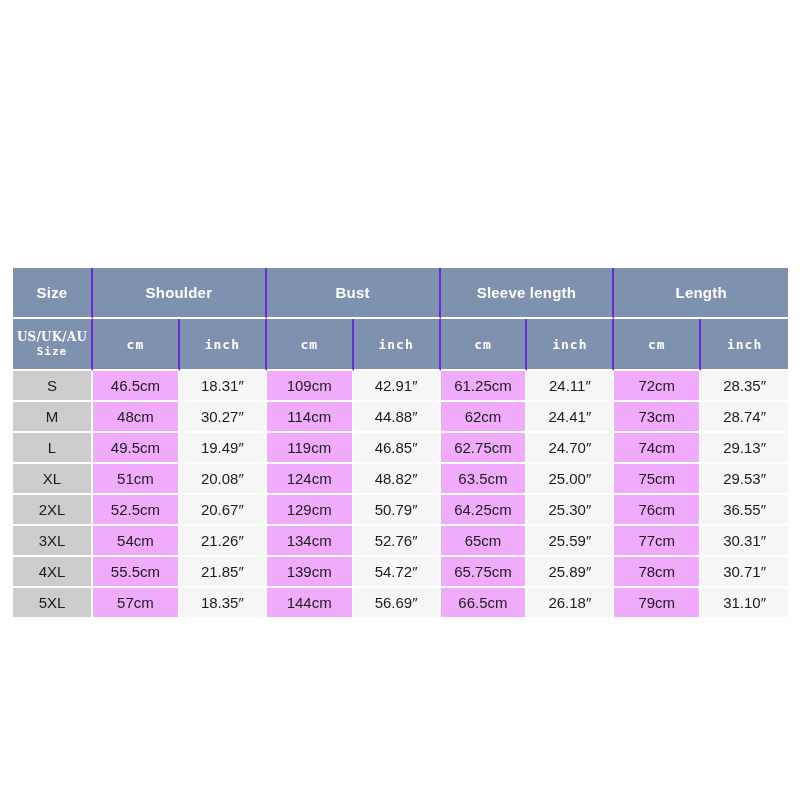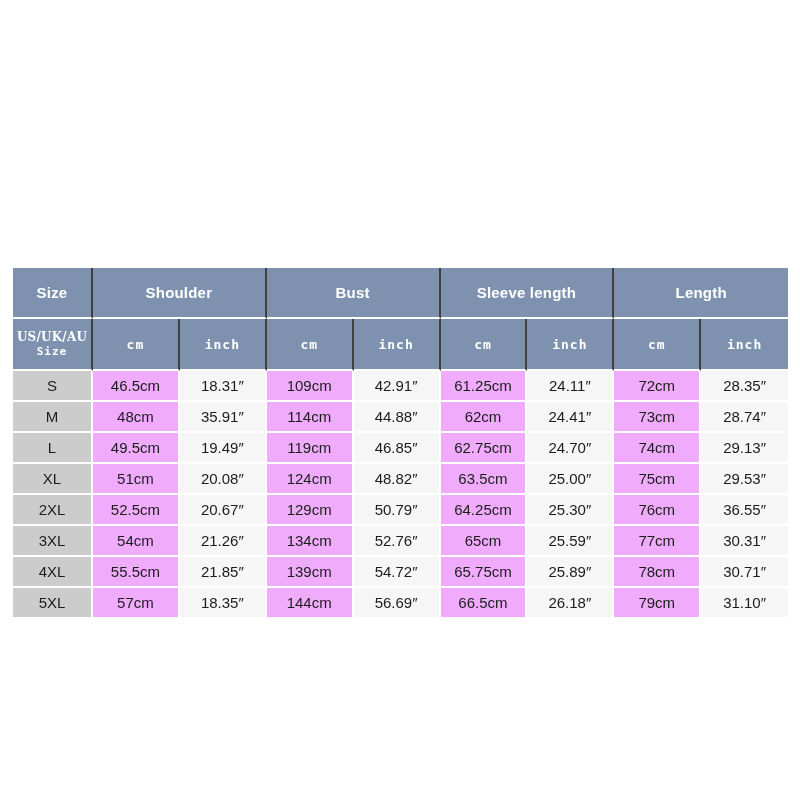--- a/index.html
+++ b/index.html
@@ -33,21 +33,21 @@
 
   #size-chart col.c-size   { width: 80px; }
   #size-chart col.c-unit   { width: 86.875px; }
 
   
   .hdr-group, .hdr-unit, .hdr-sizelabel {
     background: #7e92b0;
     color: #ffffff;
     text-align: center;
     vertical-align: middle;
-    border-right: 2px solid #404040;
+    border-right: 2px solid #6d28d9;
     border-bottom: 2px solid #ffffff;
     letter-spacing: 0.2px;
   }
   .hdr-group {
     height: 47px;
     font-size: 15px;
     font-weight: bold;
   }
   .hdr-unit {
     height: 34px;
@@ -152,21 +152,21 @@
           <td class="cell-cm">109cm</td>
           <td class="cell-inch">42.91″</td>
           <td class="cell-cm">61.25cm</td>
           <td class="cell-inch">24.11″</td>
           <td class="cell-cm">72cm</td>
           <td class="cell-inch last">28.35″</td>
         </tr>
         <tr>
           <td class="cell-size">M</td>
           <td class="cell-cm">48cm</td>
-          <td class="cell-inch">35.91″</td>
+          <td class="cell-inch">30.27″</td>
           <td class="cell-cm">114cm</td>
           <td class="cell-inch">44.88″</td>
           <td class="cell-cm">62cm</td>
           <td class="cell-inch">24.41″</td>
           <td class="cell-cm">73cm</td>
           <td class="cell-inch last">28.74″</td>
         </tr>
         <tr>
           <td class="cell-size">L</td>
           <td class="cell-cm">49.5cm</td>

